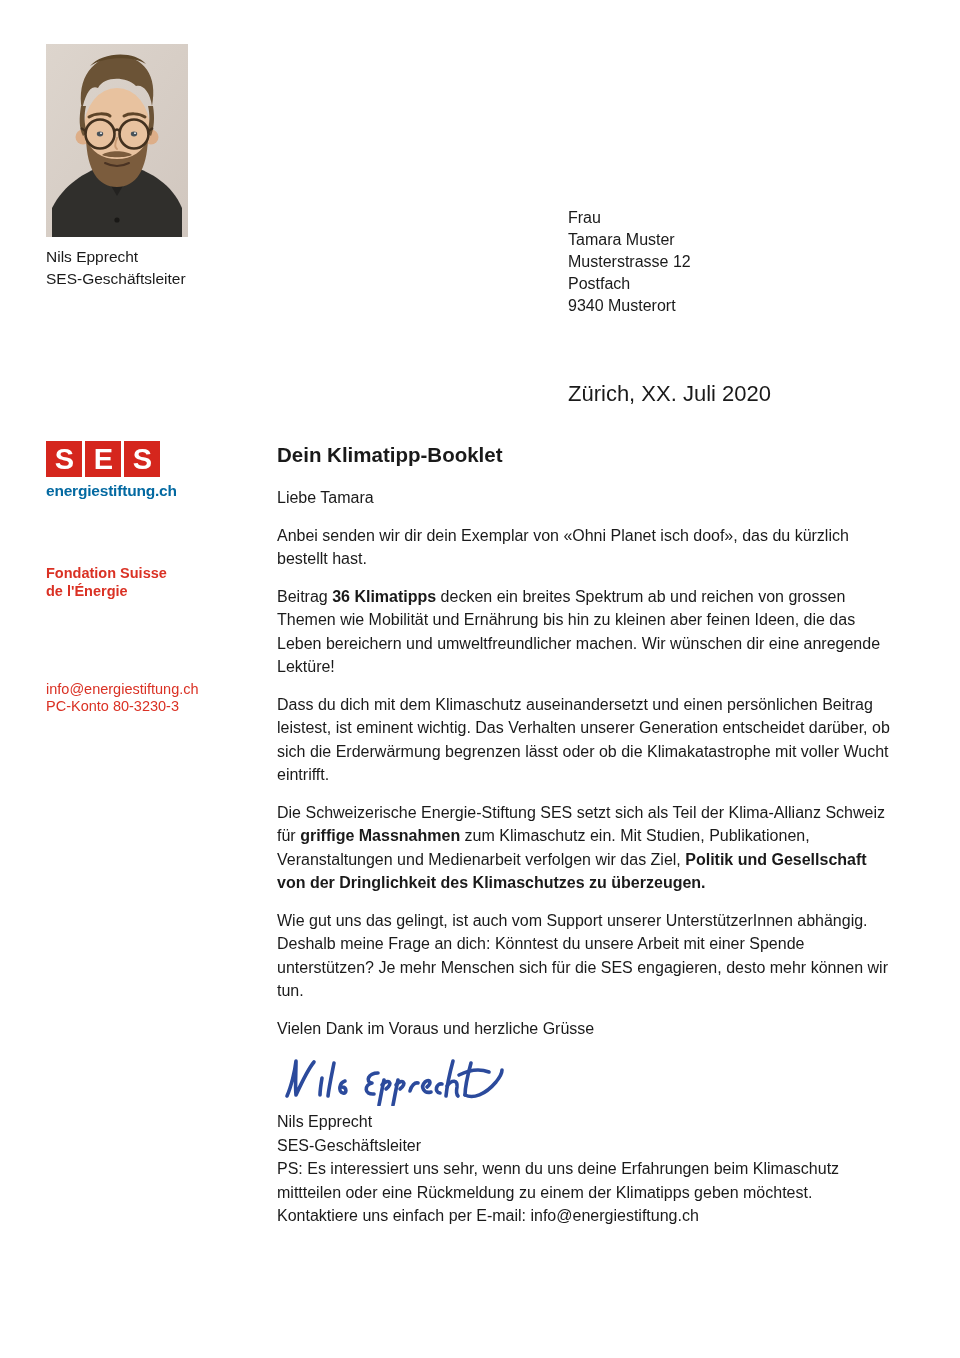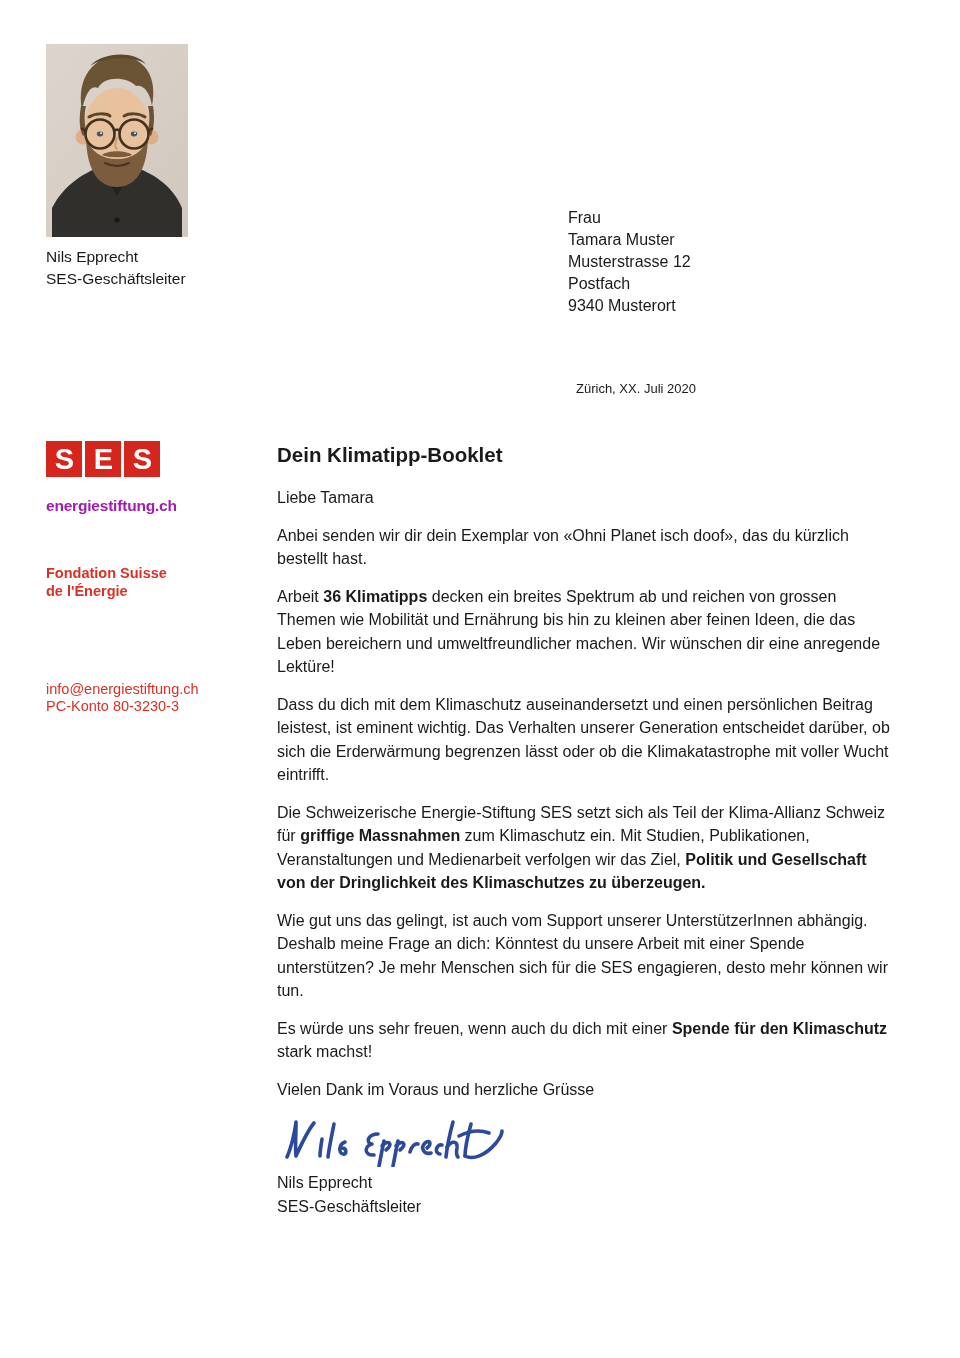--- a/index.html
+++ b/index.html
@@ -6,30 +6,30 @@
   .page{
     position:relative; width:960px; height:1358px; background:#ffffff;
     font-family:"Liberation Sans", sans-serif; color:#1a1a1a; overflow:hidden;
   }
   
   .photo{position:absolute; left:46px; top:44px; width:142px; height:193px;}
   .photo svg{display:block;}
   .photo-caption{position:absolute; left:46px; top:246px; font-size:15.5px; line-height:22px; color:#1a1a1a;}
   
   .recipient{position:absolute; left:568px; top:207px; font-size:16px; line-height:22px;}
-  .dateline{position:absolute; left:568px; top:381px; font-size:13px;margin-left:8px;}
+  .dateline{position:absolute; left:568px; top:381px; font-size:22px;}
   
   .logo{position:absolute; left:46px; top:441px;}
   .logo-squares{display:flex; gap:3px;}
   .logo-sq{
     width:36px; height:36px; background:#d5261d; color:#ffffff;
     font-weight:bold; font-size:29px; line-height:36px; text-align:center;
     letter-spacing:-1px;
   }
-  .logo-domain{color:#a21caf; font-weight:bold; font-size:15.5px; margin-top:20px; letter-spacing:-0.2px;}
+  .logo-domain{color:#0369a1; font-weight:bold; font-size:15.5px; margin-top:5px; letter-spacing:-0.2px;}
   
   .side{position:absolute; left:46px; color:#da3124; width:210px;}
   .side.bold{font-weight:bold; font-size:14.5px; line-height:17.5px;}
   .side.reg{font-size:14.5px; line-height:16.8px;}
   .side-org-de{top:521px;}
   .side-org-fr{top:565px;}
   .side-address{top:614px;}
   .side-contact{top:681px;}
   
   .body-col{position:absolute; left:277px; top:443px; width:616px; font-size:16px; line-height:23.5px;}
@@ -121,25 +121,24 @@
   </div>
   <div class="side reg side-contact">
     <div>info@energiestiftung.ch</div>
     <div>PC-Konto 80-3230-3</div>
   </div>
 
   <div class="body-col">
     <h1>Dein Klimatipp-Booklet</h1>
     <p>Liebe Tamara</p>
     <p><span>Anbei senden wir dir dein Exemplar von «Ohni Planet isch doof», das du kürz­lich bestellt hast.</span></p>
-    <p><span>Arbeit </span><span class="b">36 Klimatipps</span><span> decken ein breites Spektrum ab und reichen von gros­sen Themen wie Mobilität und Ernährung bis hin zu kleinen aber feinen Ideen, die das Leben bereichern und umweltfreundlicher machen. Wir wünschen dir eine anregende Lektüre!</span></p>
+    <p><span>Beitrag </span><span class="b">36 Klimatipps</span><span> decken ein breites Spektrum ab und reichen von gros­sen Themen wie Mobilität und Ernährung bis hin zu kleinen aber feinen Ideen, die das Leben bereichern und umweltfreundlicher machen. Wir wünschen dir eine anregende Lektüre!</span></p>
     <p><span>Dass du dich mit dem Klimaschutz auseinandersetzt und einen persönlichen Beitrag leistest, ist eminent wichtig. Das Verhalten unserer Generation ent­scheidet darüber, ob sich die Erderwärmung begrenzen lässt oder ob die Klimakatastrophe mit voller Wucht eintrifft.</span></p>
     <p><span>Die Schweizerische Energie-Stiftung SES setzt sich als Teil der Klima-Allianz Schweiz für </span><span class="b">griffige Massnahmen</span><span> zum Klimaschutz ein. Mit Studien, Publika­tionen, Veranstaltungen und Medienarbeit verfolgen wir das Ziel, </span><span class="b">Politik und Gesellschaft von der Dringlichkeit des Klimaschutzes zu überzeugen.</span></p>
     <p><span>Wie gut uns das gelingt, ist auch vom Support unserer UnterstützerInnen ab­hängig. Deshalb meine Frage an dich: Könntest du unsere Arbeit mit einer Spende unterstützen? Je mehr Menschen sich für die SES engagieren, desto mehr können wir tun.</span></p>
-    <p><span>Es würde uns sehr freuen, wenn auch du dich mit einer </span><span class="b">Spende für den Klimaschutz</span><span> stark machst!</span></p>
     <p><span>Vielen Dank im Voraus und herzliche Grüsse</span></p>
 
     <svg class="sig-svg" width="240" height="52" viewBox="0 0 240 52">
       <g fill="none" stroke="#2b4a9c" stroke-width="3.6" stroke-linecap="round" stroke-linejoin="round">
         <path d="M6 42 C10 33 14 17 15 7 C15 19 14 32 15 41 C20 30 28 14 33 8"></path>
         <path d="M41 24 C40 30 39 37 39 41"></path>
         <path d="M53 9 C51 19 48 33 47 42"></path>
         <path d="M64 27 C58 29 57 38 62 39 C66 40 66 33 61 33"></path>
         <path d="M97 19 C87 19 84 28 91 29 C83 31 83 41 93 40"></path>
         <path d="M103 26 C101 35 99 46 98 51"></path>
@@ -155,15 +154,16 @@
         <path d="M178 21 C190 15 200 15 208 18"></path>
         <path d="M184 41 C192 45 204 41 215 28 C219 23 221 19 221 16"></path>
       </g>
     </svg>
 
     <div class="sig-block">
       <div>Nils Epprecht</div>
       <div>SES-Geschäftsleiter</div>
     </div>
 
+    <p class="ps"><span>PS: Es interessiert uns sehr, wenn du uns deine Erfahrungen beim Klima­schutz mittteilen oder eine Rückmeldung zu einem der Klimatipps geben möchtest. Kontaktiere uns einfach per E-mail: info@energiestiftung.ch</span></p>
   </div>
 
 </div>
 
 </body></html>

